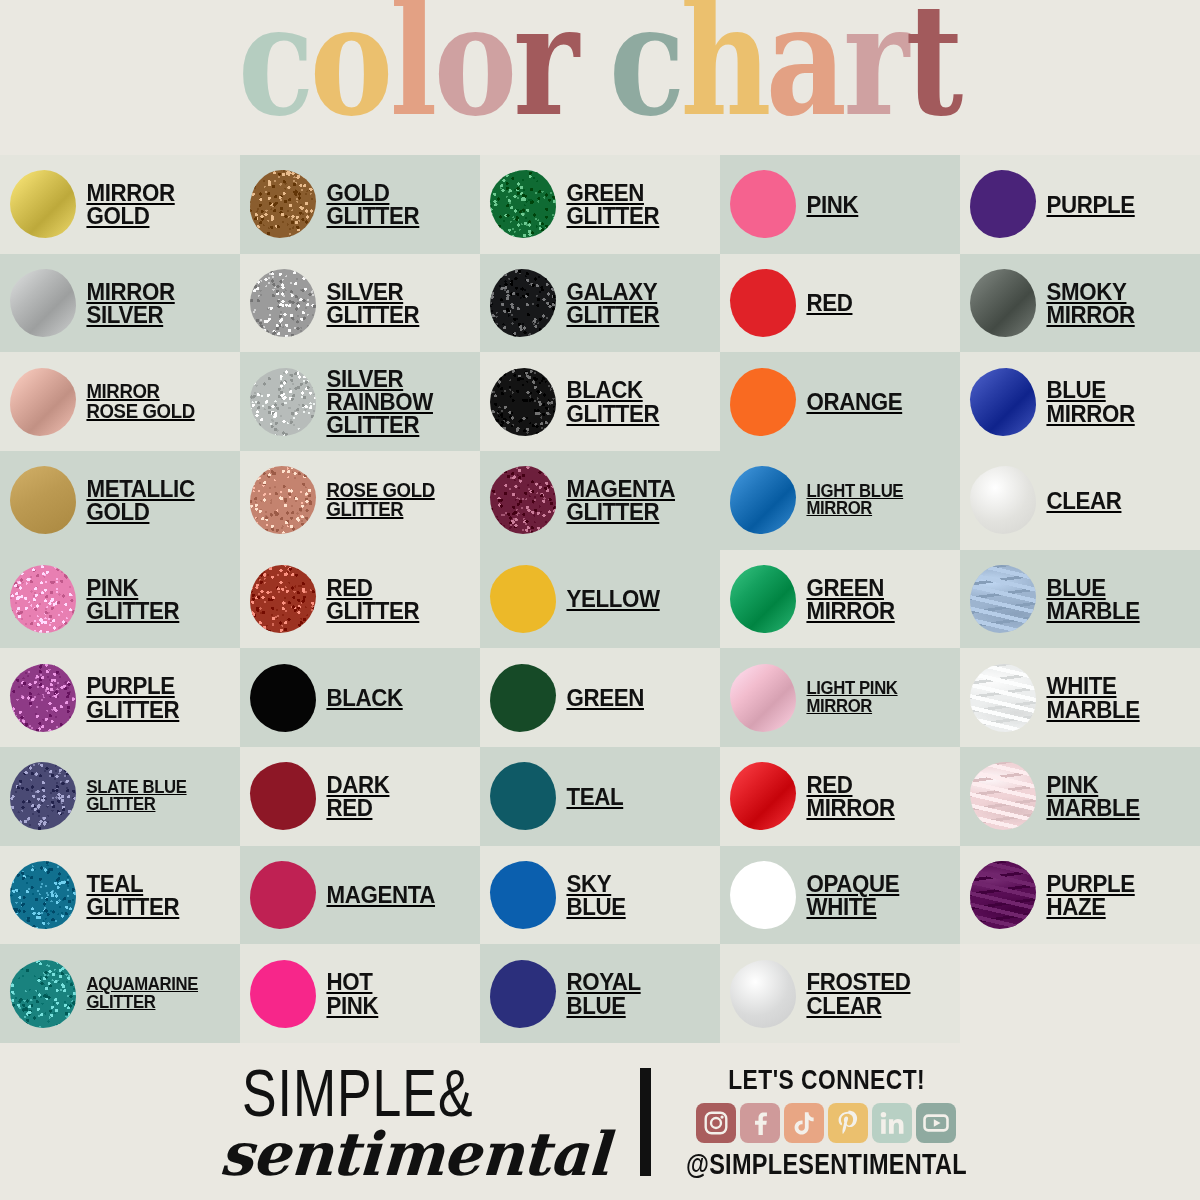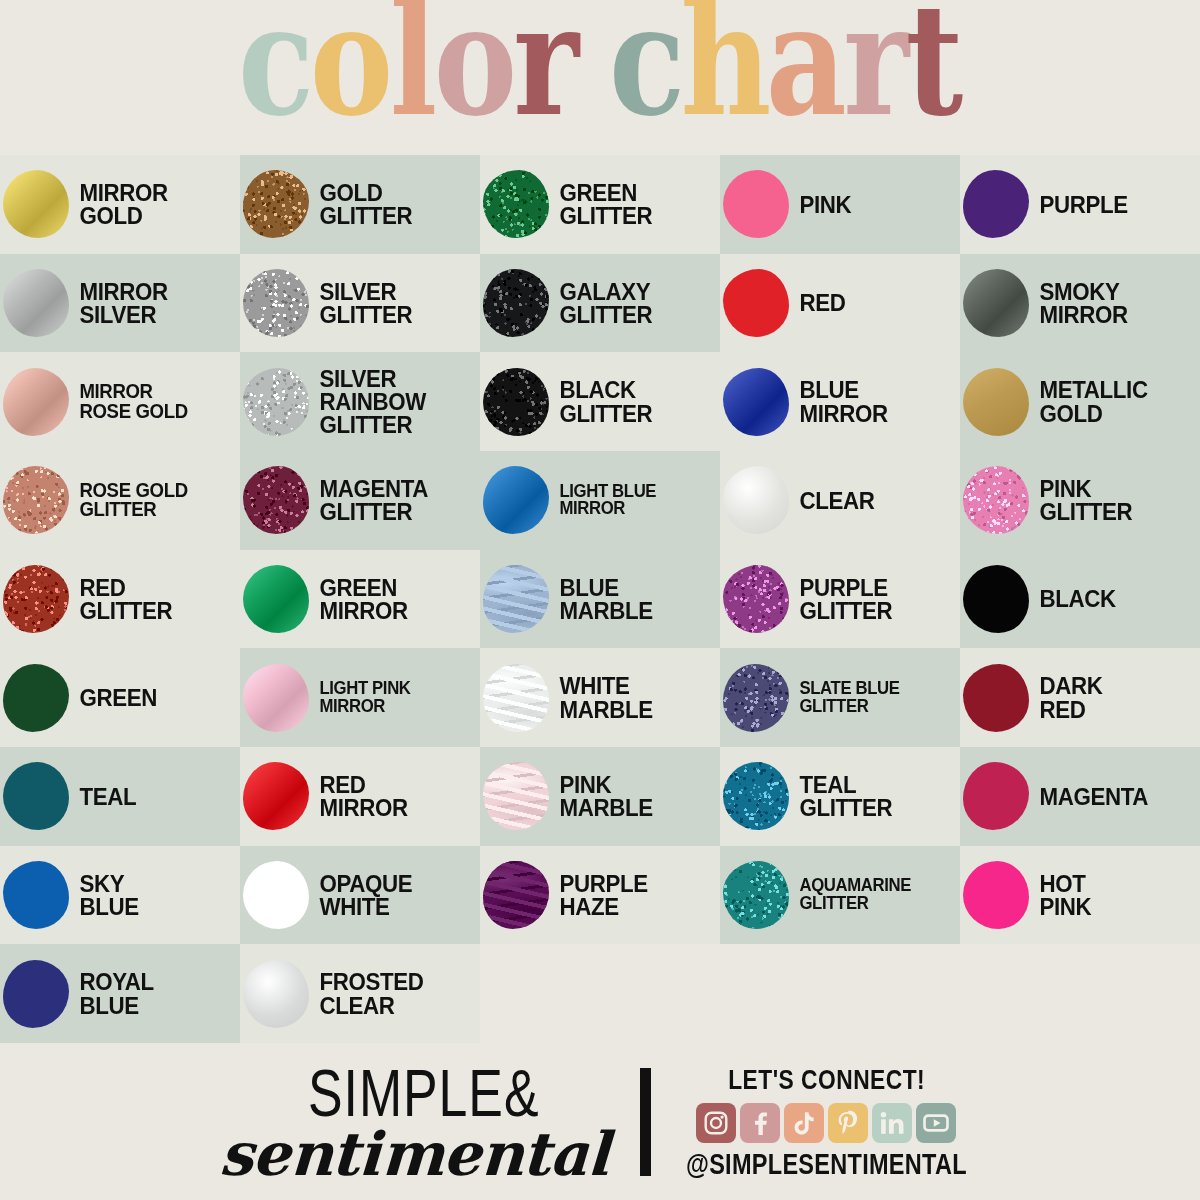--- a/index.html
+++ b/index.html
@@ -35,21 +35,23 @@
   
   .grid {
     position: absolute; left: 0; top: 155px;
     width: 1200px; height: 888px;
     display: grid;
     grid-template-columns: repeat(5, 240px);
     grid-template-rows: repeat(9, 98.67px);
   }
   .cell {
     display: flex; align-items: center;
+    padding-left: 7px;
     overflow: hidden;
+    text-decoration: underline;
   }
   .cell.a { background: #e4e5dd; }
   .cell.b { background: #ccd6cd; }
 
   .swatch-box {
     width: 72px; min-width: 72px; height: 78px;
     display: flex; align-items: center; justify-content: center;
   }
   .swatch {
     width: 66px; height: 68px;
@@ -78,21 +80,21 @@
   .label.xs { font-size: 18px; }
 
   
   .footer {
     position: absolute; left: 0; top: 1043px;
     width: 1200px; height: 157px;
     background: #eae8e1;
     display: flex; align-items: center; justify-content: center;
     gap: 26px;
   }
-  .brand { display: flex; flex-direction: column; align-items: center; position: relative; width: 390px; }
+  .brand { display: flex; flex-direction: column; align-items: flex-start; position: relative; width: 390px; }
   .brand-top {
     font-family: "Liberation Sans", sans-serif;
     font-weight: 400;
     font-size: 54px;
     letter-spacing: 1px;
     color: #111;
     transform: scaleY(1.22) scaleX(0.96);
     transform-origin: left top;
     margin-left: 18px;
   }
@@ -240,20 +242,26 @@
       </div>
       <div class="cell a">
         <div class="swatch-box">
           <div class="swatch " style="background: rgb(19, 19, 19);">
             <i style="background-image: radial-gradient(1.6px at 35.2% 4.8%, rgb(114, 114, 114) 99%, transparent 100%), radial-gradient(1.6px at 57.5% 36.3%, rgb(114, 114, 114) 99%, transparent 100%), radial-gradient(1.6px at 10.1% 11.9%, rgb(0, 0, 0) 99%, transparent 100%), radial-gradient(1.6px at 34.7% 73.5%, rgb(114, 114, 114) 99%, transparent 100%), radial-gradient(1.6px at 72.9% 62.6%, rgb(0, 0, 0) 99%, transparent 100%), radial-gradient(1.6px at 66.5% 20.9%, rgb(114, 114, 114) 99%, transparent 100%), radial-gradient(1.6px at 57.1% 90.1%, rgb(114, 114, 114) 99%, transparent 100%), radial-gradient(1.6px at 86.3% 11.8%, rgb(114, 114, 114) 99%, transparent 100%), radial-gradient(1.6px at 95.8% 27.7%, rgb(114, 114, 114) 99%, transparent 100%), radial-gradient(1.6px at 27.3% 79.6%, rgb(114, 114, 114) 99%, transparent 100%), radial-gradient(1.6px at 22.5% 8.9%, rgb(0, 0, 0) 99%, transparent 100%), radial-gradient(1.6px at 23% 57.5%, rgb(114, 114, 114) 99%, transparent 100%), radial-gradient(1.6px at 70.5% 67%, rgb(114, 114, 114) 99%, transparent 100%), radial-gradient(1.6px at 6.7% 79%, rgb(0, 0, 0) 99%, transparent 100%), radial-gradient(1.6px at 73.2% 35.2%, rgb(0, 0, 0) 99%, transparent 100%), radial-gradient(1.6px at 11.6% 77.3%, rgb(0, 0, 0) 99%, transparent 100%), radial-gradient(1.6px at 63.8% 47%, rgb(0, 0, 0) 99%, transparent 100%), radial-gradient(1.6px at 71.2% 85.8%, rgb(0, 0, 0) 99%, transparent 100%), radial-gradient(1.6px at 75.7% 35.5%, rgb(114, 114, 114) 99%, transparent 100%), radial-gradient(1.6px at 18.8% 37.8%, rgb(0, 0, 0) 99%, transparent 100%), radial-gradient(1.6px at 42.2% 34.3%, rgb(0, 0, 0) 99%, transparent 100%), radial-gradient(1.6px at 87.6% 66.7%, rgb(114, 114, 114) 99%, transparent 100%), radial-gradient(1.6px at 96.7% 76.6%, rgb(114, 114, 114) 99%, transparent 100%), radial-gradient(1.6px at 11.1% 5.8%, rgb(114, 114, 114) 99%, transparent 100%), radial-gradient(1.6px at 72.5% 95.8%, rgb(0, 0, 0) 99%, transparent 100%), radial-gradient(1.6px at 22.5% 88.4%, rgb(114, 114, 114) 99%, transparent 100%), radial-gradient(1.6px at 2.9% 25.1%, rgb(0, 0, 0) 99%, transparent 100%), radial-gradient(1.6px at 55.3% 47.8%, rgb(0, 0, 0) 99%, transparent 100%), radial-gradient(1.6px at 21.3% 98%, rgb(114, 114, 114) 99%, transparent 100%), radial-gradient(1.6px at 42.6% 17.4%, rgb(0, 0, 0) 99%, transparent 100%), radial-gradient(1.6px at 61% 47.7%, rgb(0, 0, 0) 99%, transparent 100%), radial-gradient(1.6px at 18% 30.5%, rgb(0, 0, 0) 99%, transparent 100%), radial-gradient(1.6px at 55.3% 7.6%, rgb(114, 114, 114) 99%, transparent 100%), radial-gradient(1.6px at 14.6% 20.5%, rgb(114, 114, 114) 99%, transparent 100%), radial-gradient(1.6px at 37.6% 11%, rgb(0, 0, 0) 99%, transparent 100%), radial-gradient(1.6px at 65.8% 20.7%, rgb(114, 114, 114) 99%, transparent 100%), radial-gradient(1.6px at 41.1% 91.3%, rgb(114, 114, 114) 99%, transparent 100%), radial-gradient(1.6px at 5.1% 64.4%, rgb(114, 114, 114) 99%, transparent 100%), radial-gradient(1.6px at 99.3% 81.7%, rgb(114, 114, 114) 99%, transparent 100%), radial-gradient(1.6px at 65.6% 84.9%, rgb(0, 0, 0) 99%, transparent 100%), radial-gradient(1.6px at 45.5% 15.7%, rgb(0, 0, 0) 99%, transparent 100%), radial-gradient(1.6px at 80.7% 15.7%, rgb(0, 0, 0) 99%, transparent 100%), radial-gradient(1.6px at 12.9% 26.5%, rgb(0, 0, 0) 99%, transparent 100%), radial-gradient(1.6px at 83.8% 89.9%, rgb(114, 114, 114) 99%, transparent 100%), radial-gradient(1.6px at 35% 47.5%, rgb(0, 0, 0) 99%, transparent 100%), radial-gradient(1.6px at 8.2% 41%, rgb(114, 114, 114) 99%, transparent 100%), radial-gradient(1.6px at 45.1% 12%, rgb(114, 114, 114) 99%, transparent 100%), radial-gradient(1.6px at 87.2% 2.3%, rgb(114, 114, 114) 99%, transparent 100%), radial-gradient(1.6px at 76.4% 53.4%, rgb(114, 114, 114) 99%, transparent 100%), radial-gradient(1.6px at 54.2% 7.1%, rgb(0, 0, 0) 99%, transparent 100%), radial-gradient(1.6px at 62.4% 5%, rgb(114, 114, 114) 99%, transparent 100%), radial-gradient(1.6px at 42.5% 88.7%, rgb(114, 114, 114) 99%, transparent 100%), radial-gradient(1.6px at 36.3% 0.1%, rgb(0, 0, 0) 99%, transparent 100%), radial-gradient(1.6px at 85.4% 80.6%, rgb(114, 114, 114) 99%, transparent 100%), radial-gradient(1.6px at 31.6% 72%, rgb(0, 0, 0) 99%, transparent 100%), radial-gradient(1.6px at 16.3% 15.9%, rgb(0, 0, 0) 99%, transparent 100%), radial-gradient(1.6px at 81.4% 54.1%, rgb(0, 0, 0) 99%, transparent 100%), radial-gradient(1.6px at 68.5% 28.1%, rgb(114, 114, 114) 99%, transparent 100%), radial-gradient(1.6px at 19.3% 79.7%, rgb(0, 0, 0) 99%, transparent 100%), radial-gradient(1.6px at 75.3% 50.5%, rgb(114, 114, 114) 99%, transparent 100%), radial-gradient(1.6px at 78.4% 82.2%, rgb(114, 114, 114) 99%, transparent 100%), radial-gradient(1.6px at 70.1% 16.5%, rgb(0, 0, 0) 99%, transparent 100%), radial-gradient(1.6px at 92.1% 94.9%, rgb(0, 0, 0) 99%, transparent 100%), radial-gradient(1.6px at 86.2% 59.2%, rgb(0, 0, 0) 99%, transparent 100%), radial-gradient(1.6px at 93.8% 51.1%, rgb(114, 114, 114) 99%, transparent 100%), radial-gradient(1.6px at 56.9% 12.2%, rgb(114, 114, 114) 99%, transparent 100%), radial-gradient(1.6px at 16.9% 84.1%, rgb(0, 0, 0) 99%, transparent 100%), radial-gradient(1.6px at 15.5% 8.6%, rgb(0, 0, 0) 99%, transparent 100%), radial-gradient(1.6px at 94.5% 27.4%, rgb(114, 114, 114) 99%, transparent 100%), radial-gradient(1.6px at 95.5% 82%, rgb(114, 114, 114) 99%, transparent 100%), radial-gradient(1.6px at 60.1% 14.1%, rgb(114, 114, 114) 99%, transparent 100%), radial-gradient(1.6px at 30.1% 65.5%, rgb(114, 114, 114) 99%, transparent 100%), radial-gradient(1.6px at 47% 77.7%, rgb(0, 0, 0) 99%, transparent 100%), radial-gradient(1.6px at 52.6% 92.5%, rgb(0, 0, 0) 99%, transparent 100%), radial-gradient(1.6px at 88.5% 51.5%, rgb(114, 114, 114) 99%, transparent 100%), radial-gradient(1.6px at 96.4% 96.4%, rgb(114, 114, 114) 99%, transparent 100%), radial-gradient(1.6px at 18% 68.8%, rgb(0, 0, 0) 99%, transparent 100%), radial-gradient(1.6px at 94.9% 10.4%, rgb(114, 114, 114) 99%, transparent 100%), radial-gradient(1.6px at 68.8% 62.9%, rgb(0, 0, 0) 99%, transparent 100%), radial-gradient(1.6px at 81.4% 68%, rgb(0, 0, 0) 99%, transparent 100%), radial-gradient(1.6px at 74.2% 67.3%, rgb(114, 114, 114) 99%, transparent 100%), radial-gradient(1.6px at 89.1% 2.4%, rgb(114, 114, 114) 99%, transparent 100%), radial-gradient(1.6px at 67.6% 15.1%, rgb(0, 0, 0) 99%, transparent 100%), radial-gradient(1.6px at 51.5% 47.1%, rgb(0, 0, 0) 99%, transparent 100%), radial-gradient(1.6px at 82.3% 39.8%, rgb(0, 0, 0) 99%, transparent 100%), radial-gradient(1.6px at 1.8% 35.2%, rgb(114, 114, 114) 99%, transparent 100%), radial-gradient(1.6px at 51.6% 74.7%, rgb(114, 114, 114) 99%, transparent 100%), radial-gradient(1.6px at 73.4% 0.2%, rgb(0, 0, 0) 99%, transparent 100%), radial-gradient(1.6px at 8.9% 53.2%, rgb(0, 0, 0) 99%, transparent 100%), radial-gradient(1.6px at 99.7% 75.3%, rgb(0, 0, 0) 99%, transparent 100%), radial-gradient(1.1px at 84.8% 19.9%, rgb(1, 1, 1) 99%, transparent 100%), radial-gradient(1.1px at 100% 25.8%, rgb(74, 74, 74) 99%, transparent 100%), radial-gradient(1.1px at 56.6% 20.3%, rgb(1, 1, 1) 99%, transparent 100%), radial-gradient(1.1px at 96.3% 45.1%, rgb(74, 74, 74) 99%, transparent 100%), radial-gradient(1.1px at 60.8% 41.9%, rgb(74, 74, 74) 99%, transparent 100%), radial-gradient(1.1px at 91.7% 52.3%, rgb(74, 74, 74) 99%, transparent 100%), radial-gradient(1.1px at 30.7% 18.1%, rgb(74, 74, 74) 99%, transparent 100%), radial-gradient(1.1px at 19.5% 80.9%, rgb(74, 74, 74) 99%, transparent 100%), radial-gradient(1.1px at 99.7% 82.3%, rgb(74, 74, 74) 99%, transparent 100%), radial-gradient(1.1px at 13% 64.1%, rgb(1, 1, 1) 99%, transparent 100%), radial-gradient(1.1px at 1.1% 67.9%, rgb(74, 74, 74) 99%, transparent 100%), radial-gradient(1.1px at 5.6% 35.3%, rgb(74, 74, 74) 99%, transparent 100%), radial-gradient(1.1px at 68.2% 8%, rgb(74, 74, 74) 99%, transparent 100%), radial-gradient(1.1px at 30.6% 27.7%, rgb(1, 1, 1) 99%, transparent 100%), radial-gradient(1.1px at 34.5% 36.1%, rgb(74, 74, 74) 99%, transparent 100%), radial-gradient(1.1px at 21.4% 74.8%, rgb(1, 1, 1) 99%, transparent 100%), radial-gradient(1.1px at 33.1% 85.5%, rgb(1, 1, 1) 99%, transparent 100%), radial-gradient(1.1px at 11.2% 9.9%, rgb(1, 1, 1) 99%, transparent 100%), radial-gradient(1.1px at 97.5% 89.5%, rgb(1, 1, 1) 99%, transparent 100%), radial-gradient(1.1px at 33.5% 66.2%, rgb(1, 1, 1) 99%, transparent 100%), radial-gradient(1.1px at 60.9% 81.5%, rgb(1, 1, 1) 99%, transparent 100%), radial-gradient(1.1px at 21.5% 77.2%, rgb(74, 74, 74) 99%, transparent 100%), radial-gradient(1.1px at 56.8% 94.8%, rgb(74, 74, 74) 99%, transparent 100%), radial-gradient(1.1px at 8.5% 76.1%, rgb(1, 1, 1) 99%, transparent 100%), radial-gradient(1.1px at 18.4% 62.7%, rgb(74, 74, 74) 99%, transparent 100%), radial-gradient(1.1px at 28% 96.4%, rgb(74, 74, 74) 99%, transparent 100%), radial-gradient(1.1px at 79% 18.6%, rgb(1, 1, 1) 99%, transparent 100%), radial-gradient(1.1px at 13.2% 71.2%, rgb(1, 1, 1) 99%, transparent 100%), radial-gradient(1.1px at 72.1% 95.8%, rgb(74, 74, 74) 99%, transparent 100%), radial-gradient(1.1px at 97.5% 34%, rgb(74, 74, 74) 99%, transparent 100%), radial-gradient(1.1px at 30.9% 27.6%, rgb(1, 1, 1) 99%, transparent 100%), radial-gradient(1.1px at 14.1% 18.2%, rgb(74, 74, 74) 99%, transparent 100%), radial-gradient(1.1px at 88.8% 47.4%, rgb(1, 1, 1) 99%, transparent 100%), radial-gradient(1.1px at 96.6% 56.9%, rgb(1, 1, 1) 99%, transparent 100%), radial-gradient(1.1px at 79.1% 88.4%, rgb(74, 74, 74) 99%, transparent 100%), radial-gradient(1.1px at 78.1% 83.6%, rgb(1, 1, 1) 99%, transparent 100%), radial-gradient(1.1px at 35.1% 84.1%, rgb(74, 74, 74) 99%, transparent 100%), radial-gradient(1.1px at 92% 31.6%, rgb(74, 74, 74) 99%, transparent 100%), radial-gradient(1.1px at 90.2% 67.8%, rgb(74, 74, 74) 99%, transparent 100%), radial-gradient(1.1px at 71.6% 34.3%, rgb(1, 1, 1) 99%, transparent 100%), radial-gradient(1.1px at 77.8% 72.8%, rgb(74, 74, 74) 99%, transparent 100%), radial-gradient(1.1px at 50.3% 24.9%, rgb(1, 1, 1) 99%, transparent 100%), radial-gradient(1.1px at 31% 32.3%, rgb(74, 74, 74) 99%, transparent 100%), radial-gradient(1.1px at 61.5% 36.8%, rgb(1, 1, 1) 99%, transparent 100%), radial-gradient(1.1px at 83.4% 79.9%, rgb(1, 1, 1) 99%, transparent 100%), radial-gradient(1.1px at 38.3% 3.3%, rgb(1, 1, 1) 99%, transparent 100%), radial-gradient(1.1px at 68.1% 48.7%, rgb(74, 74, 74) 99%, transparent 100%), radial-gradient(1.1px at 14.3% 57.8%, rgb(74, 74, 74) 99%, transparent 100%), radial-gradient(1.1px at 18.6% 72.2%, rgb(1, 1, 1) 99%, transparent 100%), radial-gradient(1.1px at 22.6% 33.6%, rgb(74, 74, 74) 99%, transparent 100%), radial-gradient(1.1px at 68.1% 83.7%, rgb(74, 74, 74) 99%, transparent 100%), radial-gradient(1.1px at 96.7% 64%, rgb(1, 1, 1) 99%, transparent 100%), radial-gradient(1.1px at 50.1% 16.4%, rgb(1, 1, 1) 99%, transparent 100%), radial-gradient(1.1px at 69.9% 82.4%, rgb(74, 74, 74) 99%, transparent 100%), radial-gradient(1.1px at 97.8% 3.8%, rgb(1, 1, 1) 99%, transparent 100%), radial-gradient(1.1px at 75.5% 22.1%, rgb(1, 1, 1) 99%, transparent 100%), radial-gradient(1.1px at 44.6% 79.1%, rgb(1, 1, 1) 99%, transparent 100%), radial-gradient(1.1px at 46.8% 16.4%, rgb(1, 1, 1) 99%, transparent 100%), radial-gradient(1.1px at 23.8% 75.7%, rgb(1, 1, 1) 99%, transparent 100%), radial-gradient(1.1px at 17.2% 98.7%, rgb(1, 1, 1) 99%, transparent 100%), radial-gradient(1.1px at 68.7% 27%, rgb(1, 1, 1) 99%, transparent 100%), radial-gradient(1.1px at 20% 2.2%, rgb(74, 74, 74) 99%, transparent 100%), radial-gradient(1.1px at 12.7% 66.2%, rgb(74, 74, 74) 99%, transparent 100%), radial-gradient(1.1px at 88.5% 60.4%, rgb(74, 74, 74) 99%, transparent 100%), radial-gradient(1.1px at 89.1% 26.7%, rgb(74, 74, 74) 99%, transparent 100%), radial-gradient(1.1px at 56.1% 6.6%, rgb(1, 1, 1) 99%, transparent 100%), radial-gradient(1.1px at 31.2% 41.8%, rgb(1, 1, 1) 99%, transparent 100%), radial-gradient(1.1px at 56.1% 74%, rgb(1, 1, 1) 99%, transparent 100%), radial-gradient(1.1px at 72.5% 44.9%, rgb(74, 74, 74) 99%, transparent 100%), radial-gradient(1.1px at 21.9% 96.1%, rgb(1, 1, 1) 99%, transparent 100%);"></i>
           </div>
         </div>
         <div class="label">BLACK
 GLITTER</div>
       </div>
+      <div class="cell b">
+        <div class="swatch-box">
+          <div class="swatch v2" style="background: rgb(249, 106, 33);"></div>
+        </div>
+        <div class="label">ORANGE</div>
+      </div>
       <div class="cell a">
         <div class="swatch-box">
           <div class="swatch v3" style="background: linear-gradient(135deg, rgb(81, 101, 206) 0%, rgb(43, 63, 168) 34%, rgb(15, 35, 140) 62%, rgb(65, 85, 190) 100%);"></div>
         </div>
         <div class="label">BLUE
 MIRROR</div>
       </div>
       <div class="cell b">
         <div class="swatch-box">
           <div class="swatch " style="background: linear-gradient(150deg, rgb(210, 176, 104) 0%, rgb(188, 154, 82) 45%, rgb(170, 136, 64) 100%);"></div>
@@ -302,20 +310,26 @@
 GLITTER</div>
       </div>
       <div class="cell a">
         <div class="swatch-box">
           <div class="swatch v2" style="background: rgb(156, 51, 34);">
             <i style="background-image: radial-gradient(1.6px at 10.5% 33.5%, rgb(251, 146, 129) 99%, transparent 100%), radial-gradient(1.6px at 13.4% 47.5%, rgb(116, 11, 0) 99%, transparent 100%), radial-gradient(1.6px at 85.6% 11.3%, rgb(251, 146, 129) 99%, transparent 100%), radial-gradient(1.6px at 68.7% 66.5%, rgb(116, 11, 0) 99%, transparent 100%), radial-gradient(1.6px at 4.3% 54.8%, rgb(251, 146, 129) 99%, transparent 100%), radial-gradient(1.6px at 34.1% 17.9%, rgb(251, 146, 129) 99%, transparent 100%), radial-gradient(1.6px at 99.9% 97.4%, rgb(116, 11, 0) 99%, transparent 100%), radial-gradient(1.6px at 43.1% 35.1%, rgb(251, 146, 129) 99%, transparent 100%), radial-gradient(1.6px at 5.6% 72.4%, rgb(251, 146, 129) 99%, transparent 100%), radial-gradient(1.6px at 28.9% 51.3%, rgb(116, 11, 0) 99%, transparent 100%), radial-gradient(1.6px at 54.8% 13.2%, rgb(251, 146, 129) 99%, transparent 100%), radial-gradient(1.6px at 24.9% 99.9%, rgb(116, 11, 0) 99%, transparent 100%), radial-gradient(1.6px at 80.9% 53%, rgb(116, 11, 0) 99%, transparent 100%), radial-gradient(1.6px at 64.5% 14.3%, rgb(251, 146, 129) 99%, transparent 100%), radial-gradient(1.6px at 17.2% 25.3%, rgb(116, 11, 0) 99%, transparent 100%), radial-gradient(1.6px at 80.8% 27.7%, rgb(116, 11, 0) 99%, transparent 100%), radial-gradient(1.6px at 97% 63.3%, rgb(116, 11, 0) 99%, transparent 100%), radial-gradient(1.6px at 7.4% 73.6%, rgb(116, 11, 0) 99%, transparent 100%), radial-gradient(1.6px at 53.7% 0.3%, rgb(251, 146, 129) 99%, transparent 100%), radial-gradient(1.6px at 77.5% 85.2%, rgb(116, 11, 0) 99%, transparent 100%), radial-gradient(1.6px at 20.5% 69.8%, rgb(116, 11, 0) 99%, transparent 100%), radial-gradient(1.6px at 24.4% 95.8%, rgb(116, 11, 0) 99%, transparent 100%), radial-gradient(1.6px at 30.9% 5%, rgb(251, 146, 129) 99%, transparent 100%), radial-gradient(1.6px at 81.5% 38.9%, rgb(251, 146, 129) 99%, transparent 100%), radial-gradient(1.6px at 18.1% 39.3%, rgb(251, 146, 129) 99%, transparent 100%), radial-gradient(1.6px at 82.2% 47.7%, rgb(116, 11, 0) 99%, transparent 100%), radial-gradient(1.6px at 15.5% 5.9%, rgb(116, 11, 0) 99%, transparent 100%), radial-gradient(1.6px at 59.7% 55.6%, rgb(116, 11, 0) 99%, transparent 100%), radial-gradient(1.6px at 56.4% 38.4%, rgb(251, 146, 129) 99%, transparent 100%), radial-gradient(1.6px at 47.3% 95.9%, rgb(251, 146, 129) 99%, transparent 100%), radial-gradient(1.6px at 74.1% 69.9%, rgb(251, 146, 129) 99%, transparent 100%), radial-gradient(1.6px at 78.5% 1.9%, rgb(116, 11, 0) 99%, transparent 100%), radial-gradient(1.6px at 2.1% 33.8%, rgb(251, 146, 129) 99%, transparent 100%), radial-gradient(1.6px at 86.6% 7%, rgb(251, 146, 129) 99%, transparent 100%), radial-gradient(1.6px at 73.6% 63.4%, rgb(116, 11, 0) 99%, transparent 100%), radial-gradient(1.6px at 4.8% 44.6%, rgb(116, 11, 0) 99%, transparent 100%), radial-gradient(1.6px at 21.9% 92.1%, rgb(251, 146, 129) 99%, transparent 100%), radial-gradient(1.6px at 66.5% 47.8%, rgb(116, 11, 0) 99%, transparent 100%), radial-gradient(1.6px at 80.4% 53.3%, rgb(116, 11, 0) 99%, transparent 100%), radial-gradient(1.6px at 5.1% 50.2%, rgb(116, 11, 0) 99%, transparent 100%), radial-gradient(1.6px at 82.4% 80.1%, rgb(116, 11, 0) 99%, transparent 100%), radial-gradient(1.6px at 53.9% 84.9%, rgb(251, 146, 129) 99%, transparent 100%), radial-gradient(1.6px at 61.3% 6.1%, rgb(116, 11, 0) 99%, transparent 100%), radial-gradient(1.6px at 46.2% 85.4%, rgb(116, 11, 0) 99%, transparent 100%), radial-gradient(1.6px at 50.4% 64.4%, rgb(251, 146, 129) 99%, transparent 100%), radial-gradient(1.6px at 15.4% 84.9%, rgb(251, 146, 129) 99%, transparent 100%), radial-gradient(1.6px at 82.9% 88.5%, rgb(116, 11, 0) 99%, transparent 100%), radial-gradient(1.6px at 94.7% 16.9%, rgb(251, 146, 129) 99%, transparent 100%), radial-gradient(1.6px at 92.4% 11.7%, rgb(116, 11, 0) 99%, transparent 100%), radial-gradient(1.6px at 17.6% 14.6%, rgb(116, 11, 0) 99%, transparent 100%), radial-gradient(1.6px at 12% 67.3%, rgb(116, 11, 0) 99%, transparent 100%), radial-gradient(1.6px at 17.3% 11.4%, rgb(116, 11, 0) 99%, transparent 100%), radial-gradient(1.6px at 75.1% 88.6%, rgb(116, 11, 0) 99%, transparent 100%), radial-gradient(1.6px at 27.2% 40.6%, rgb(251, 146, 129) 99%, transparent 100%), radial-gradient(1.6px at 15.1% 9%, rgb(251, 146, 129) 99%, transparent 100%), radial-gradient(1.6px at 80.6% 35.5%, rgb(251, 146, 129) 99%, transparent 100%), radial-gradient(1.6px at 65.3% 61.8%, rgb(116, 11, 0) 99%, transparent 100%), radial-gradient(1.6px at 10.8% 29.5%, rgb(251, 146, 129) 99%, transparent 100%), radial-gradient(1.6px at 59% 80.3%, rgb(116, 11, 0) 99%, transparent 100%), radial-gradient(1.6px at 51.3% 55.9%, rgb(251, 146, 129) 99%, transparent 100%), radial-gradient(1.6px at 29.5% 97.9%, rgb(116, 11, 0) 99%, transparent 100%), radial-gradient(1.6px at 35.3% 48%, rgb(251, 146, 129) 99%, transparent 100%), radial-gradient(1.6px at 10.2% 47.9%, rgb(251, 146, 129) 99%, transparent 100%), radial-gradient(1.6px at 96.1% 39.3%, rgb(116, 11, 0) 99%, transparent 100%), radial-gradient(1.6px at 34.5% 63.7%, rgb(116, 11, 0) 99%, transparent 100%), radial-gradient(1.6px at 67.1% 62.9%, rgb(251, 146, 129) 99%, transparent 100%), radial-gradient(1.6px at 35.6% 78.5%, rgb(251, 146, 129) 99%, transparent 100%), radial-gradient(1.6px at 81.6% 52.3%, rgb(116, 11, 0) 99%, transparent 100%), radial-gradient(1.6px at 46.9% 25.8%, rgb(251, 146, 129) 99%, transparent 100%), radial-gradient(1.6px at 73% 40.7%, rgb(116, 11, 0) 99%, transparent 100%), radial-gradient(1.6px at 1.7% 38.7%, rgb(116, 11, 0) 99%, transparent 100%), radial-gradient(1.6px at 74.6% 61.6%, rgb(251, 146, 129) 99%, transparent 100%), radial-gradient(1.6px at 33.3% 50.8%, rgb(116, 11, 0) 99%, transparent 100%), radial-gradient(1.6px at 19.6% 48.1%, rgb(251, 146, 129) 99%, transparent 100%), radial-gradient(1.6px at 75.2% 95.3%, rgb(251, 146, 129) 99%, transparent 100%), radial-gradient(1.6px at 41.6% 33.8%, rgb(116, 11, 0) 99%, transparent 100%), radial-gradient(1.6px at 60.5% 5.5%, rgb(251, 146, 129) 99%, transparent 100%), radial-gradient(1.6px at 73.7% 51.9%, rgb(116, 11, 0) 99%, transparent 100%), radial-gradient(1.6px at 22.7% 14.7%, rgb(251, 146, 129) 99%, transparent 100%), radial-gradient(1.6px at 49.3% 35.7%, rgb(251, 146, 129) 99%, transparent 100%), radial-gradient(1.6px at 95.1% 56.4%, rgb(251, 146, 129) 99%, transparent 100%), radial-gradient(1.6px at 1.8% 18.6%, rgb(116, 11, 0) 99%, transparent 100%), radial-gradient(1.6px at 11% 63.9%, rgb(116, 11, 0) 99%, transparent 100%), radial-gradient(1.6px at 64.5% 33.9%, rgb(116, 11, 0) 99%, transparent 100%), radial-gradient(1.6px at 3.8% 70.4%, rgb(251, 146, 129) 99%, transparent 100%), radial-gradient(1.6px at 70.7% 14.9%, rgb(116, 11, 0) 99%, transparent 100%), radial-gradient(1.6px at 6.8% 9.3%, rgb(251, 146, 129) 99%, transparent 100%), radial-gradient(1.6px at 53.7% 95%, rgb(116, 11, 0) 99%, transparent 100%), radial-gradient(1.6px at 53.2% 13.9%, rgb(251, 146, 129) 99%, transparent 100%), radial-gradient(1.6px at 46.9% 7.6%, rgb(251, 146, 129) 99%, transparent 100%), radial-gradient(1.1px at 97.9% 23.1%, rgb(211, 106, 89) 99%, transparent 100%), radial-gradient(1.1px at 96.3% 77%, rgb(138, 33, 16) 99%, transparent 100%), radial-gradient(1.1px at 97.2% 13.9%, rgb(138, 33, 16) 99%, transparent 100%), radial-gradient(1.1px at 42.3% 75.6%, rgb(211, 106, 89) 99%, transparent 100%), radial-gradient(1.1px at 73.3% 3.7%, rgb(211, 106, 89) 99%, transparent 100%), radial-gradient(1.1px at 31.8% 40%, rgb(211, 106, 89) 99%, transparent 100%), radial-gradient(1.1px at 59.6% 26%, rgb(138, 33, 16) 99%, transparent 100%), radial-gradient(1.1px at 98.2% 3.4%, rgb(211, 106, 89) 99%, transparent 100%), radial-gradient(1.1px at 89.4% 14%, rgb(138, 33, 16) 99%, transparent 100%), radial-gradient(1.1px at 74.8% 99.3%, rgb(211, 106, 89) 99%, transparent 100%), radial-gradient(1.1px at 96% 1%, rgb(138, 33, 16) 99%, transparent 100%), radial-gradient(1.1px at 94.8% 60.9%, rgb(211, 106, 89) 99%, transparent 100%), radial-gradient(1.1px at 12.9% 20.5%, rgb(138, 33, 16) 99%, transparent 100%), radial-gradient(1.1px at 91.8% 21.5%, rgb(138, 33, 16) 99%, transparent 100%), radial-gradient(1.1px at 73.2% 5.7%, rgb(138, 33, 16) 99%, transparent 100%), radial-gradient(1.1px at 98.9% 14.6%, rgb(211, 106, 89) 99%, transparent 100%), radial-gradient(1.1px at 10.4% 90%, rgb(211, 106, 89) 99%, transparent 100%), radial-gradient(1.1px at 49.5% 73.4%, rgb(138, 33, 16) 99%, transparent 100%), radial-gradient(1.1px at 57.8% 6.6%, rgb(211, 106, 89) 99%, transparent 100%), radial-gradient(1.1px at 77% 31.3%, rgb(138, 33, 16) 99%, transparent 100%), radial-gradient(1.1px at 48.7% 89.1%, rgb(211, 106, 89) 99%, transparent 100%), radial-gradient(1.1px at 14.7% 21.6%, rgb(211, 106, 89) 99%, transparent 100%), radial-gradient(1.1px at 16.5% 70.6%, rgb(138, 33, 16) 99%, transparent 100%), radial-gradient(1.1px at 95.9% 77.6%, rgb(211, 106, 89) 99%, transparent 100%), radial-gradient(1.1px at 94.5% 84.5%, rgb(211, 106, 89) 99%, transparent 100%), radial-gradient(1.1px at 53.9% 32.7%, rgb(211, 106, 89) 99%, transparent 100%), radial-gradient(1.1px at 15.9% 64.1%, rgb(211, 106, 89) 99%, transparent 100%), radial-gradient(1.1px at 22.1% 20.3%, rgb(211, 106, 89) 99%, transparent 100%), radial-gradient(1.1px at 14.2% 42.8%, rgb(211, 106, 89) 99%, transparent 100%), radial-gradient(1.1px at 33.9% 73.5%, rgb(138, 33, 16) 99%, transparent 100%), radial-gradient(1.1px at 22.8% 54%, rgb(211, 106, 89) 99%, transparent 100%), radial-gradient(1.1px at 22.5% 25.9%, rgb(211, 106, 89) 99%, transparent 100%), radial-gradient(1.1px at 74.8% 30.8%, rgb(138, 33, 16) 99%, transparent 100%), radial-gradient(1.1px at 21.3% 10.6%, rgb(138, 33, 16) 99%, transparent 100%), radial-gradient(1.1px at 3.7% 6.8%, rgb(138, 33, 16) 99%, transparent 100%), radial-gradient(1.1px at 63.6% 61.1%, rgb(211, 106, 89) 99%, transparent 100%), radial-gradient(1.1px at 42.7% 15.1%, rgb(211, 106, 89) 99%, transparent 100%), radial-gradient(1.1px at 82.7% 10.6%, rgb(211, 106, 89) 99%, transparent 100%), radial-gradient(1.1px at 25.3% 89.2%, rgb(138, 33, 16) 99%, transparent 100%), radial-gradient(1.1px at 12.1% 92.6%, rgb(138, 33, 16) 99%, transparent 100%), radial-gradient(1.1px at 84.7% 62.4%, rgb(138, 33, 16) 99%, transparent 100%), radial-gradient(1.1px at 84.9% 40.3%, rgb(211, 106, 89) 99%, transparent 100%), radial-gradient(1.1px at 54.3% 68%, rgb(211, 106, 89) 99%, transparent 100%), radial-gradient(1.1px at 34.6% 87.1%, rgb(211, 106, 89) 99%, transparent 100%), radial-gradient(1.1px at 67.5% 39.3%, rgb(211, 106, 89) 99%, transparent 100%), radial-gradient(1.1px at 94.5% 66.3%, rgb(211, 106, 89) 99%, transparent 100%), radial-gradient(1.1px at 57.5% 9.7%, rgb(138, 33, 16) 99%, transparent 100%), radial-gradient(1.1px at 97.9% 11.2%, rgb(138, 33, 16) 99%, transparent 100%), radial-gradient(1.1px at 57.6% 12.5%, rgb(138, 33, 16) 99%, transparent 100%), radial-gradient(1.1px at 78.2% 55.2%, rgb(211, 106, 89) 99%, transparent 100%), radial-gradient(1.1px at 1.3% 81%, rgb(138, 33, 16) 99%, transparent 100%), radial-gradient(1.1px at 68.7% 31.6%, rgb(138, 33, 16) 99%, transparent 100%), radial-gradient(1.1px at 21.9% 48.6%, rgb(138, 33, 16) 99%, transparent 100%), radial-gradient(1.1px at 2.6% 73.7%, rgb(138, 33, 16) 99%, transparent 100%), radial-gradient(1.1px at 52.6% 48.6%, rgb(138, 33, 16) 99%, transparent 100%), radial-gradient(1.1px at 13.4% 15%, rgb(138, 33, 16) 99%, transparent 100%), radial-gradient(1.1px at 26.8% 14.4%, rgb(138, 33, 16) 99%, transparent 100%), radial-gradient(1.1px at 34.5% 88.6%, rgb(211, 106, 89) 99%, transparent 100%), radial-gradient(1.1px at 77.9% 79.2%, rgb(138, 33, 16) 99%, transparent 100%), radial-gradient(1.1px at 99% 28%, rgb(138, 33, 16) 99%, transparent 100%), radial-gradient(1.1px at 39.2% 76.5%, rgb(211, 106, 89) 99%, transparent 100%), radial-gradient(1.1px at 40.4% 66.4%, rgb(138, 33, 16) 99%, transparent 100%), radial-gradient(1.1px at 44% 39.4%, rgb(211, 106, 89) 99%, transparent 100%), radial-gradient(1.1px at 91.9% 37.3%, rgb(211, 106, 89) 99%, transparent 100%), radial-gradient(1.1px at 25.7% 1.5%, rgb(138, 33, 16) 99%, transparent 100%), radial-gradient(1.1px at 87% 73.8%, rgb(138, 33, 16) 99%, transparent 100%), radial-gradient(1.1px at 17.5% 96%, rgb(138, 33, 16) 99%, transparent 100%), radial-gradient(1.1px at 58.9% 9.5%, rgb(211, 106, 89) 99%, transparent 100%), radial-gradient(1.1px at 52.9% 56.2%, rgb(211, 106, 89) 99%, transparent 100%), radial-gradient(1.1px at 41% 77.6%, rgb(138, 33, 16) 99%, transparent 100%);"></i>
           </div>
         </div>
         <div class="label">RED
 GLITTER</div>
+      </div>
+      <div class="cell b">
+        <div class="swatch-box">
+          <div class="swatch v3" style="background: rgb(236, 185, 41);"></div>
+        </div>
+        <div class="label">YELLOW</div>
       </div>
       <div class="cell a">
         <div class="swatch-box">
           <div class="swatch " style="background: linear-gradient(135deg, rgb(58, 198, 132) 0%, rgb(20, 160, 94) 34%, rgb(0, 132, 66) 62%, rgb(42, 182, 116) 100%);"></div>
         </div>
         <div class="label">GREEN
 MIRROR</div>
       </div>
       <div class="cell b">
         <div class="swatch-box">

